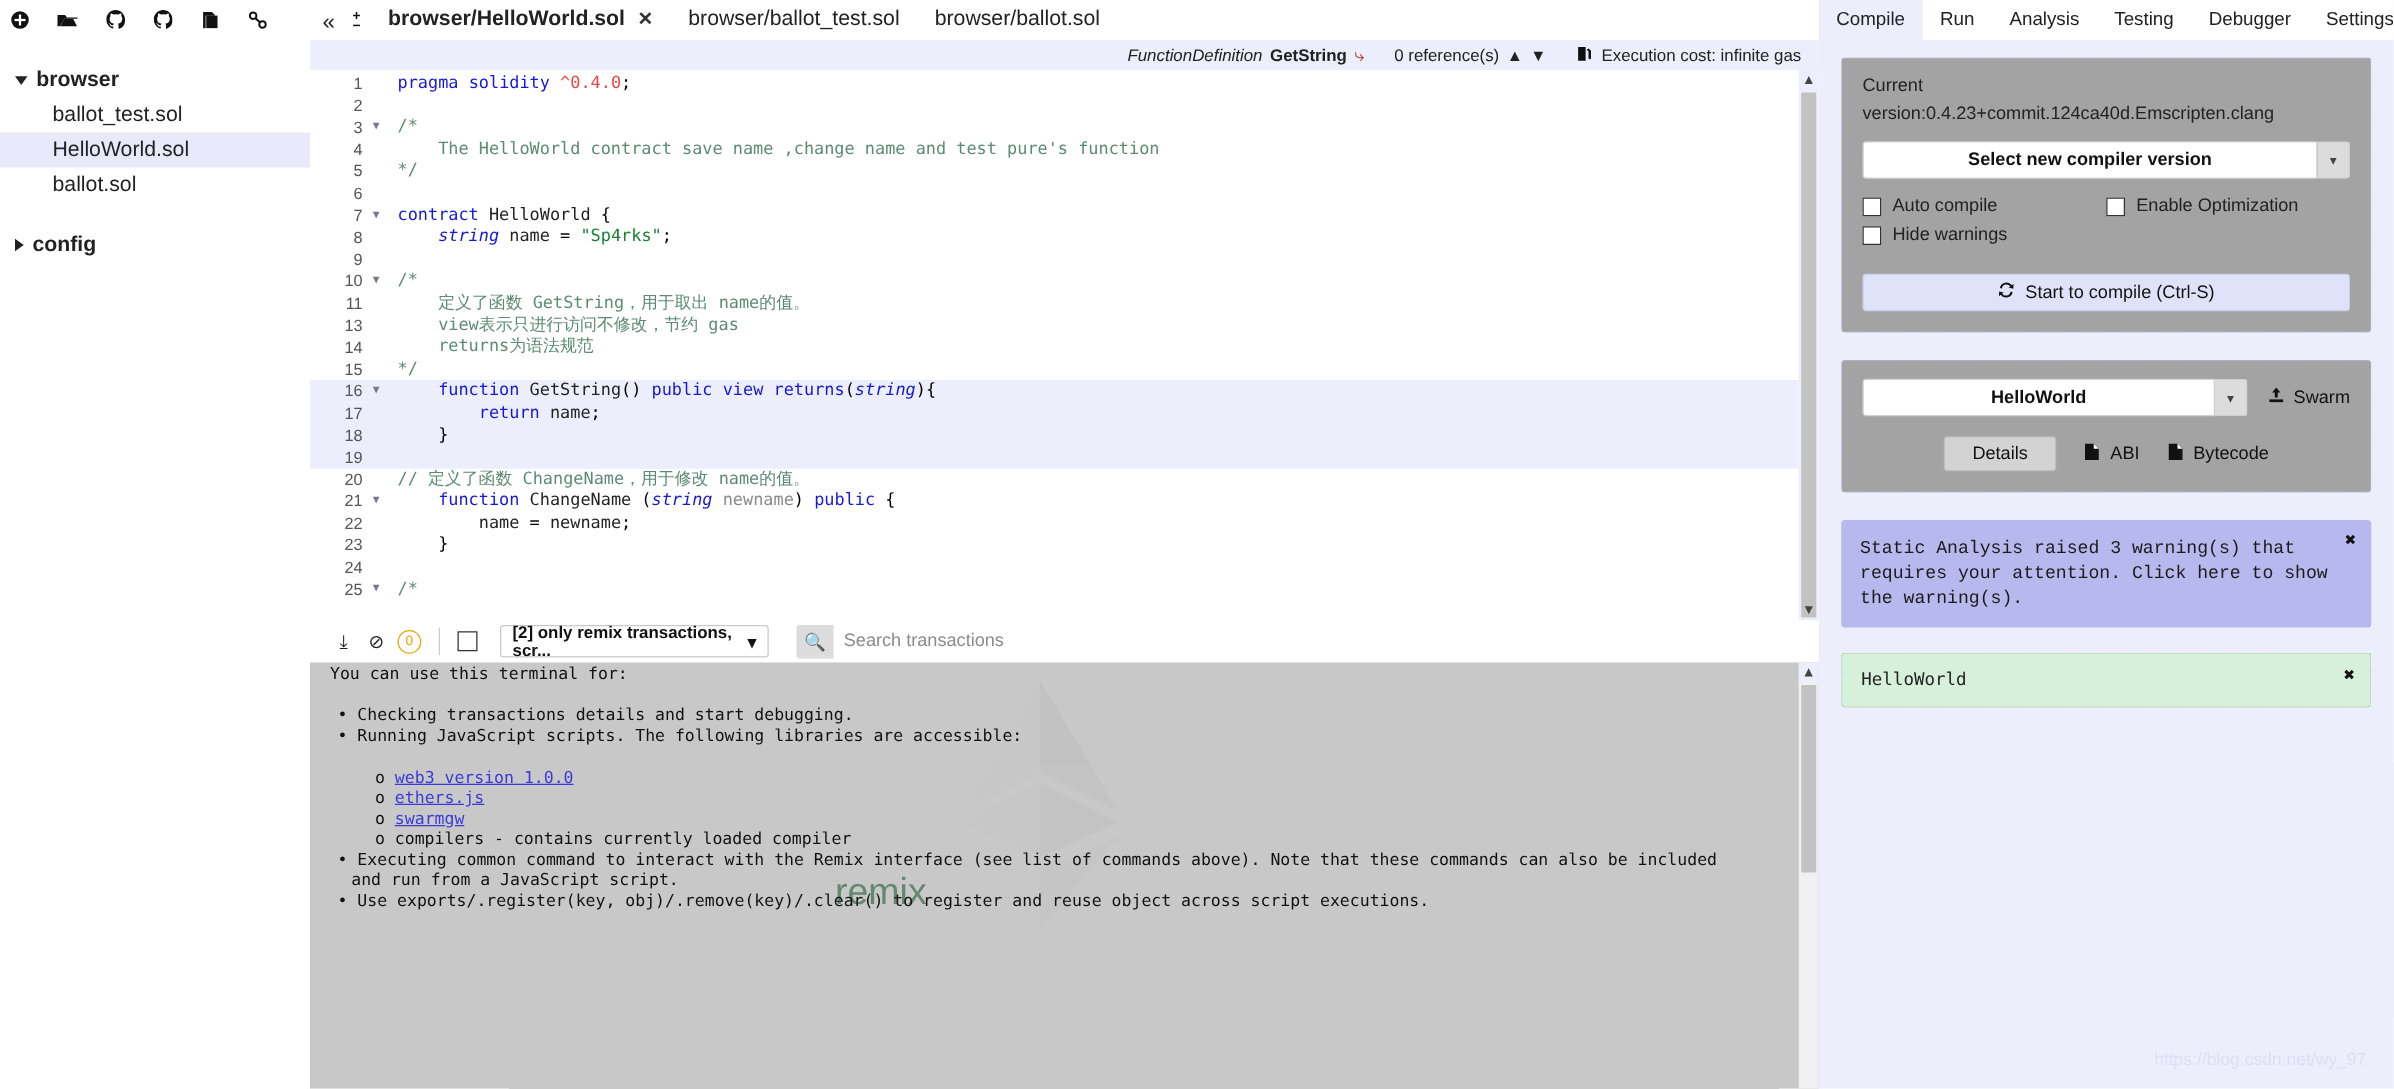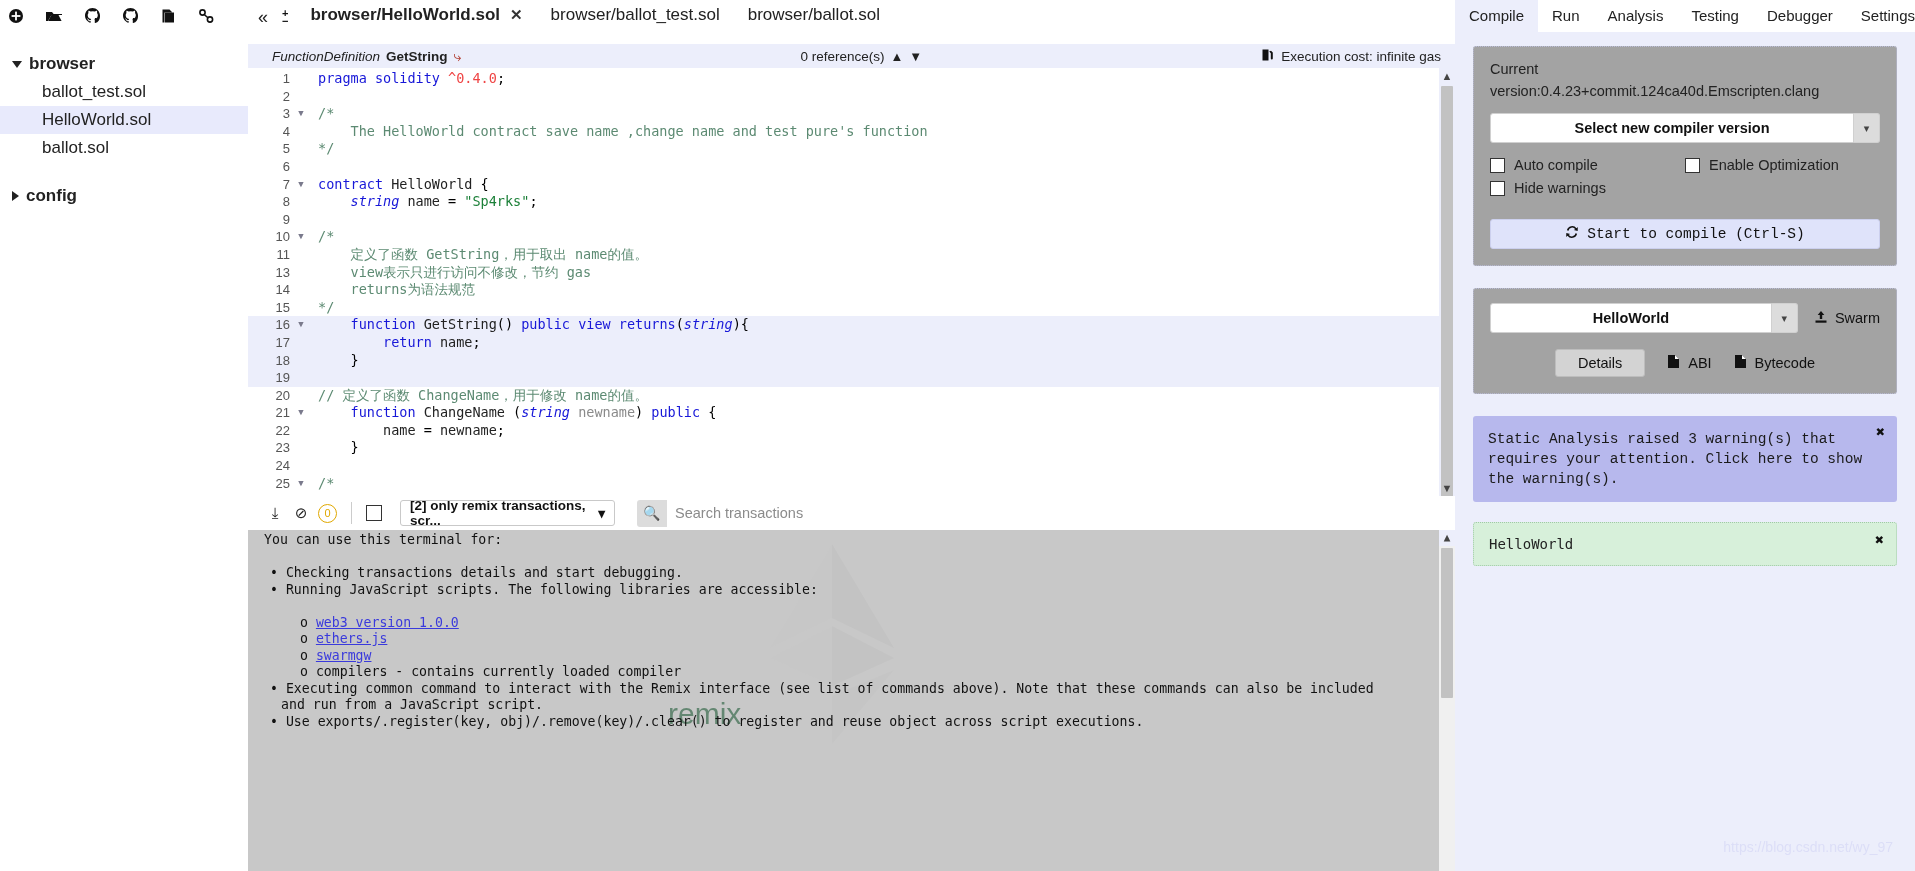--- a/index.html
+++ b/index.html
@@ -69,24 +69,23 @@
     font-size: 17px; color: #222; padding: 0 16px 7px 12px;
     white-space: nowrap; cursor: pointer; position: relative;
     display: flex; align-items: center; gap: 10px;
   }
   .tab.active { font-weight: bold; }
   .tab .tabclose { font-size: 15px; font-weight: bold; color: #333; }
 
   
   #fnstrip {
     height: 24px; background: #eceefb; flex: 0 0 24px;
-    display: flex; align-items: center; justify-content: space-between;
+    display: flex; align-items: center; justify-content: flex-end;
     padding-right: 14px; gap: 0; font-size: 13.5px; color: #222;
     position: relative;
-    margin-top: 12px;
   }
   #fnstrip .grp { display: flex; align-items: center; gap: 6px; margin-left: 24px; }
   #fnstrip .ital { font-style: italic; }
   #fnstrip .bold { font-weight: bold; }
   .arrow-goto { color: #b03a2e; font-size: 14px; }
   .chev-up, .chev-dn { font-size: 13px; font-weight: bold; cursor: pointer; }
 
   
   #editor-wrap {
     flex: 1 1 auto; position: relative; background: #fff;
@@ -232,21 +231,21 @@
   .chk-col { width: 50%; }
   .chk {
     display: flex; align-items: center; gap: 9px;
     font-size: 14.5px; color: #222; margin-bottom: 7px; cursor: pointer;
   }
   .chk .box { width: 15px; height: 15px; border: 1.5px solid #333; background: #fff; }
   .compile-btn {
     margin-top: 16px; height: 30px; background: #dfe3fa;
     border: 1px solid #ccd0ee; border-radius: 3px;
     display: flex; align-items: center; justify-content: center;
-    gap: 8px; font-size: 14.5px; color: #111; cursor: pointer; font-family: Liberation Mono, monospace;
+    gap: 8px; font-size: 14.5px; color: #111; cursor: pointer;
   }
   .contract-row { display: flex; align-items: center; }
   .swarm {
     margin-left: 16px; display: flex; align-items: center; gap: 7px;
     font-size: 14.5px; color: #111; cursor: pointer; white-space: nowrap;
   }
   .btn-row { margin-top: 16px; display: flex; align-items: center;
              justify-content: center; gap: 22px; }
   .details-btn {
     background: #d3d3d3; border: 1px solid #bdbdbd; border-radius: 3px;

